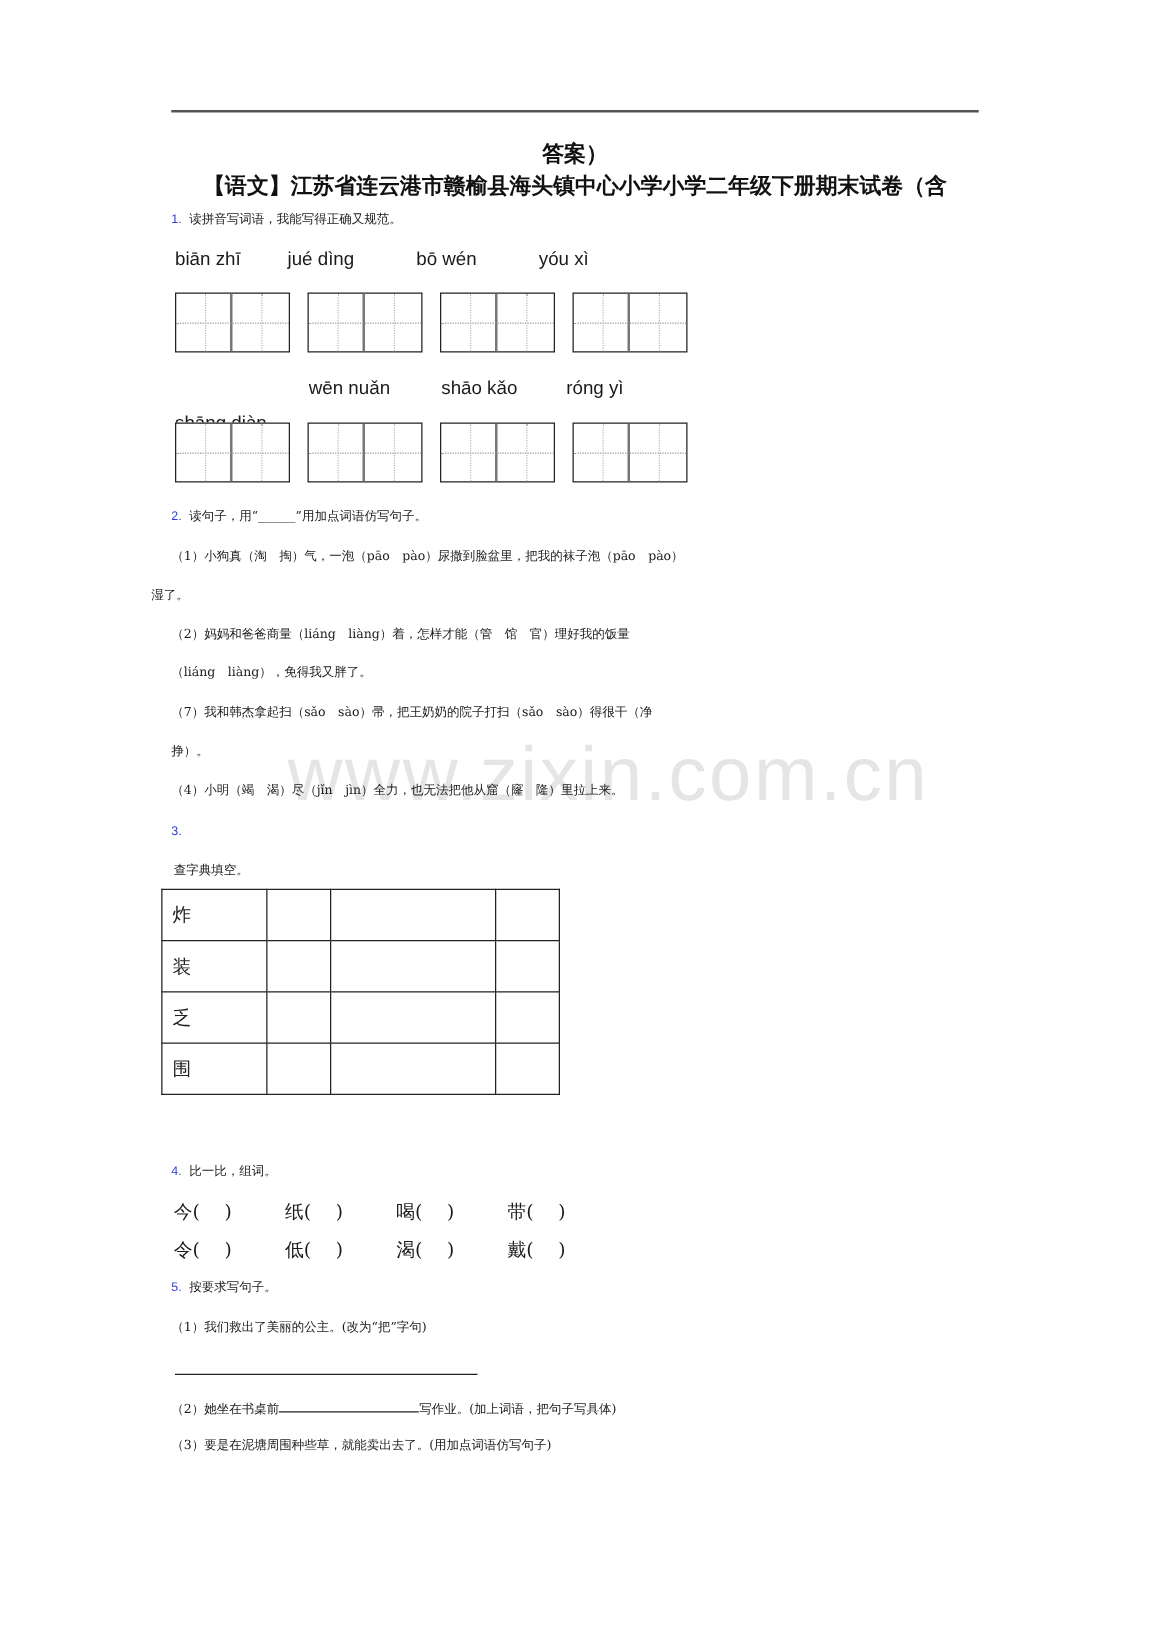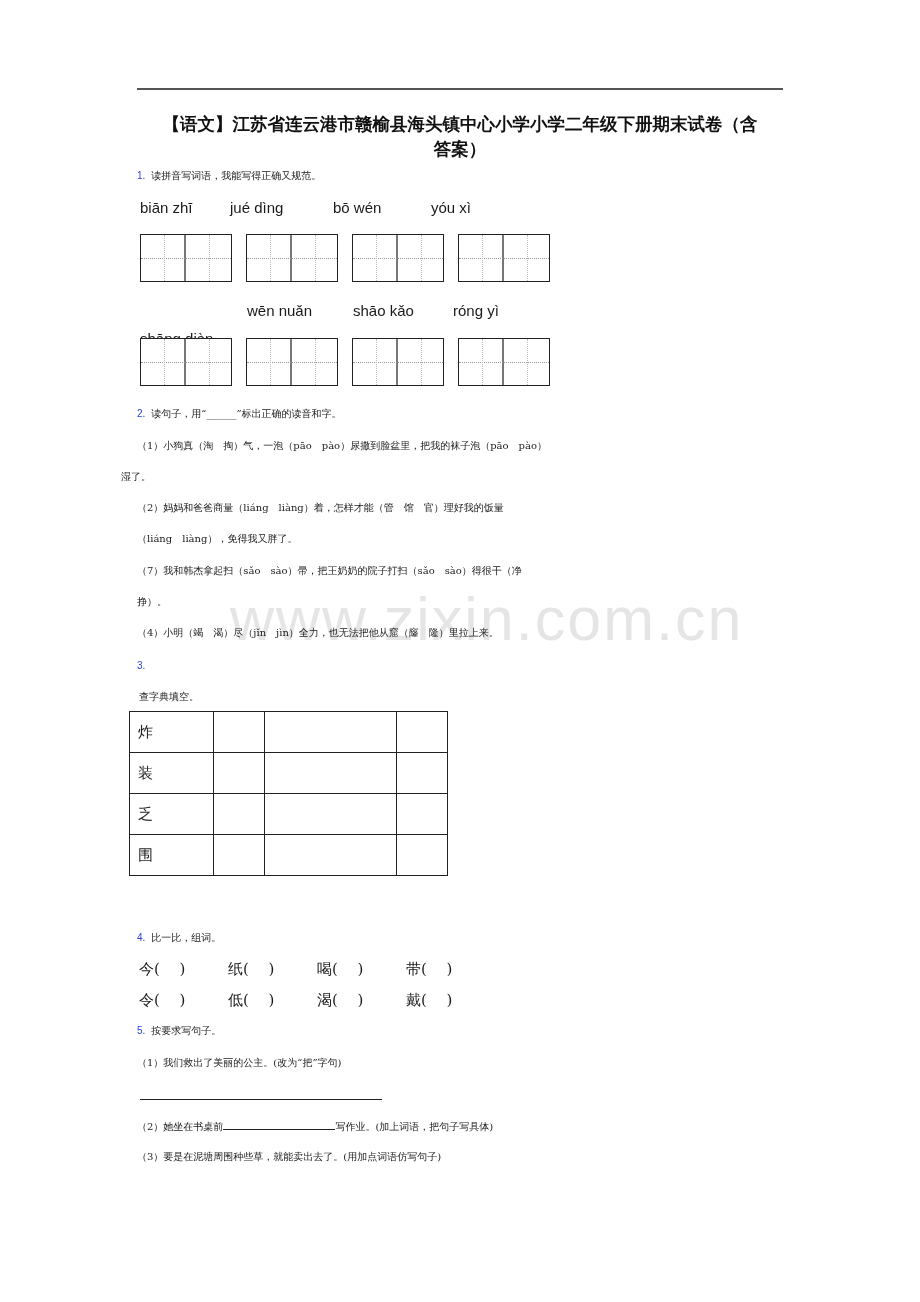--- a/index.html
+++ b/index.html
@@ -30,22 +30,22 @@
   .blank { display: inline-block; border-bottom: 1px solid #222; height: 14px; vertical-align: baseline; }
   .watermark { left: 230px; top: 584px; font-family: Liberation Sans, sans-serif; font-size: 61px; color: rgba(180,180,180,0.35); letter-spacing: 2px; pointer-events: none; }
   .answer-line { left: 140px; top: 1099px; width: 242px; border-top: 1px solid #222; }
 </style>
 </head>
 <body>
 
 <div class="abs top-rule"></div>
 
 <div class="abs title">
+  <div>答案）</div>
   <div>【语文】江苏省连云港市赣榆县海头镇中心小学小学二年级下册期末试卷（含</div>
-  <div>答案）</div>
 </div>
 
 <div class="abs watermark">www.zixin.com.cn</div>
 
 <div class="abs line" style="left:137px; top:166px;">
   <span class="num">1.</span><span>读拼音写词语，我能写得正确又规范。</span>
 </div>
 
 <div class="abs pyrow" style="left:140px; top:198px; width:420px; height:20px;">
   <span class="pyword" style="left:0px;">biān  zhī</span>
@@ -113,21 +113,21 @@
   </div>
 <div class="grid" style="left:458px; top:338px;">
     <div class="cell l"></div>
     <div class="cell r"></div>
     <div class="hmid"></div>
     <div class="v1"></div>
     <div class="v2"></div>
   </div>
 
 <div class="abs line" style="left:137px; top:404px;">
-  <span class="num">2.</span><span>读句子，用“______”标出正确的读音和字。</span>
+  <span class="num">2.</span><span>读句子，用“______”用加点词语仿写句子。</span>
 </div>
 <div class="abs line" style="left:137px; top:436px;">（1）小狗真（淘　掏）气，一泡（pāo　pào）尿撒到脸盆里，把我的袜子泡（pāo　pào）</div>
 <div class="abs line" style="left:121px; top:467px;">湿了。</div>
 <div class="abs line" style="left:137px; top:498px;">（2）妈妈和爸爸商量（liáng　liàng）着，怎样才能（管　馆　官）理好我的饭量</div>
 <div class="abs line" style="left:137px; top:529px;">（liáng　liàng），免得我又胖了。</div>
 <div class="abs line" style="left:137px; top:561px;">（7）我和韩杰拿起扫（sǎo　sào）帚，把王奶奶的院子打扫（sǎo　sào）得很干（净</div>
 <div class="abs line" style="left:137px; top:592px;">挣）。</div>
 <div class="abs line" style="left:137px; top:623px;">（4）小明（竭　渴）尽（jǐn　jìn）全力，也无法把他从窟（窿　隆）里拉上来。</div>
 
 <div class="abs line" style="left:137px; top:656px;">

